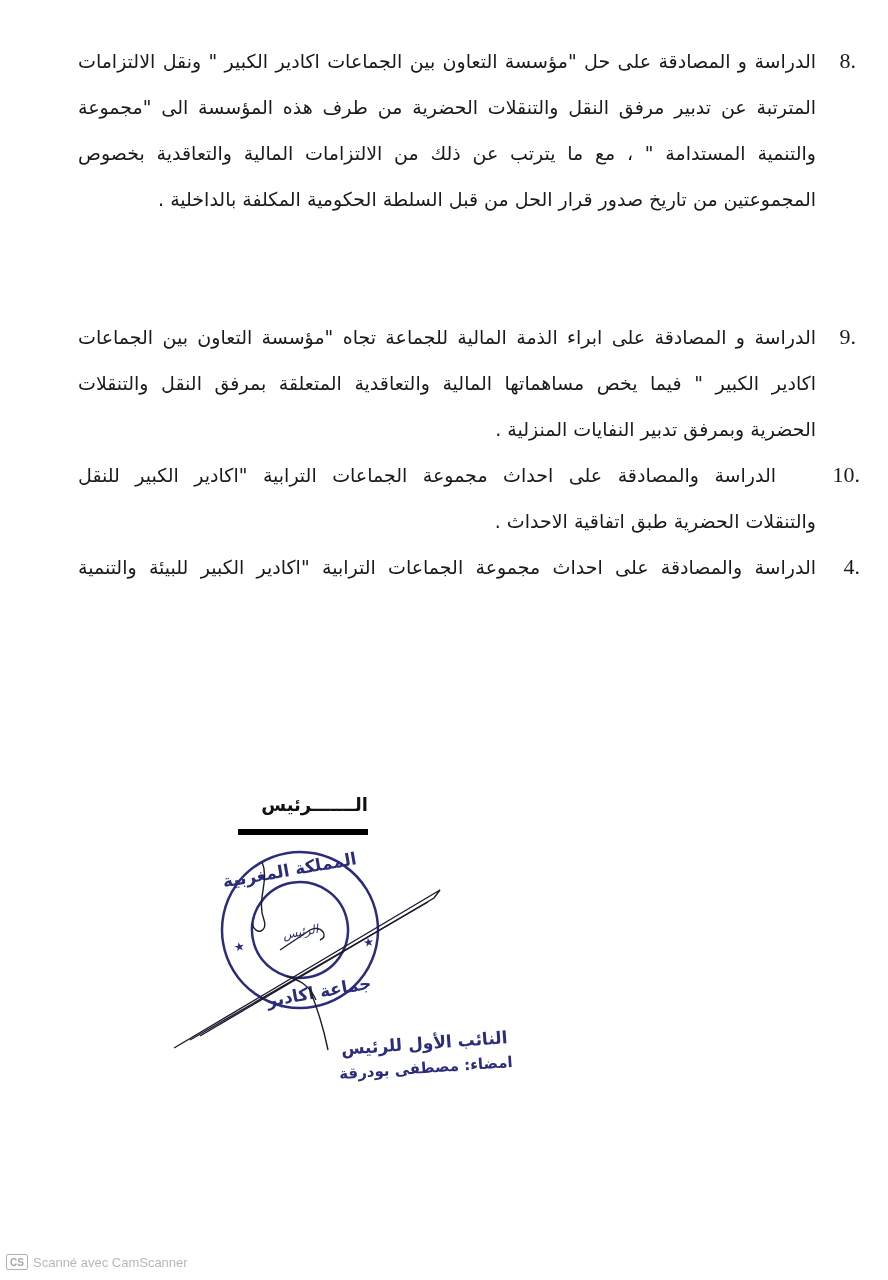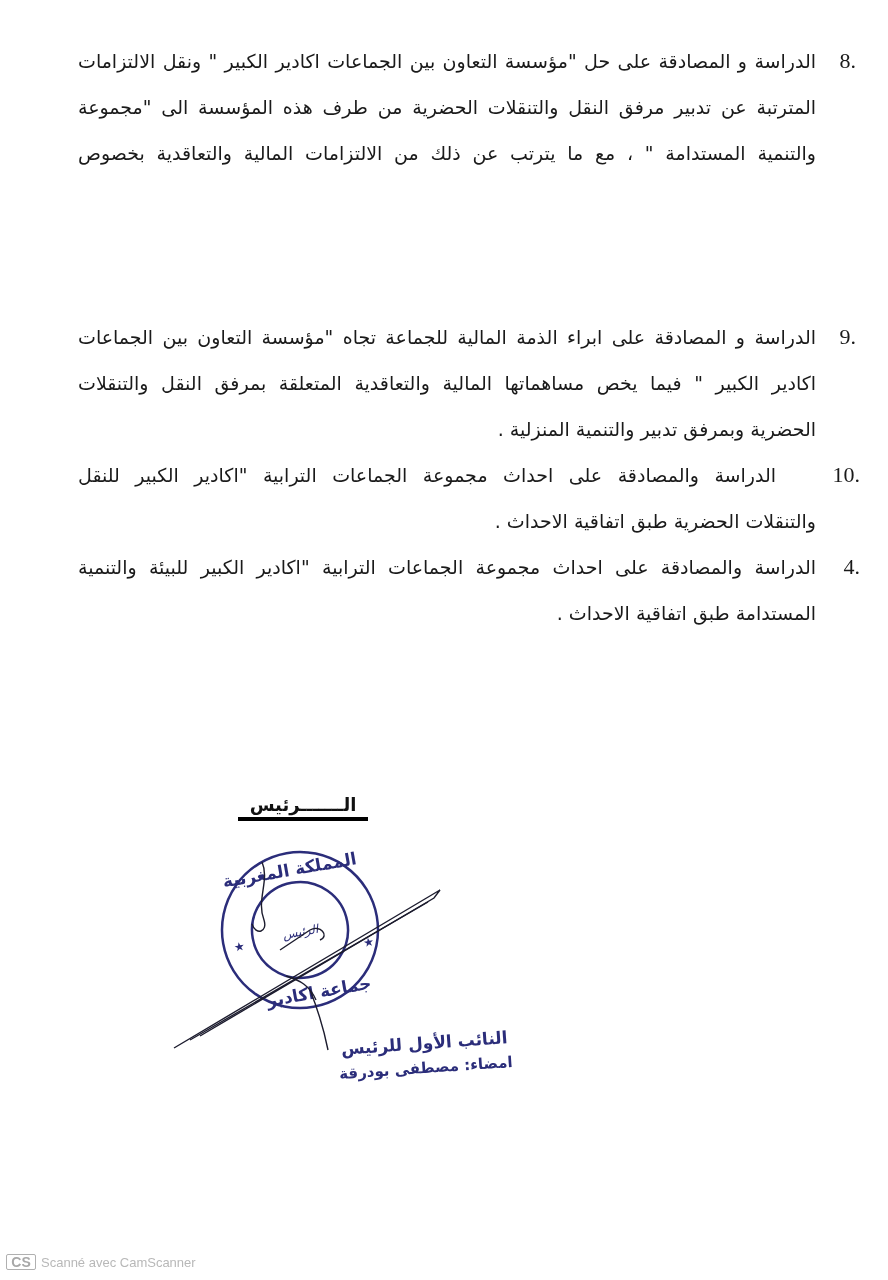--- a/index.html
+++ b/index.html
@@ -58,26 +58,25 @@
       text-align: right;
       text-align-last: right;
     }
     .item10 .line.first { padding-right: 40px; }
 
     .signature-title {
       position: absolute;
       left: 238px;
       top: 794px;
       width: 130px;
-      text-align: center;
       font-size: 18px;
       font-weight: bold;
       direction: rtl;
-      border-bottom: 4px solid #000000;
-      padding-bottom: 2px;
+      border-bottom: 6px solid #000000;
+      padding-bottom: 14px;
       letter-spacing: 2px;
       color: #111;
     }
     .stamp {
       position: absolute;
       left: 160px;
       top: 840px;
       width: 300px;
       height: 220px;
     }
@@ -100,64 +99,64 @@
       left: 6px;
       top: 1254px;
       display: flex;
       align-items: center;
       gap: 5px;
       color: #b8b8b8;
       font-family: "Liberation Sans", sans-serif;
       font-size: 13px;
     }
     .cs-logo {
-      width: 30px;
+      width: 22px;
       height: 16px;
       border: 1.5px solid #b0b0b0;
       border-radius: 2px;
-      font-size: 14px;
+      font-size: 10px;
       font-weight: bold;
       display: flex;
       align-items: center;
       justify-content: center;
       color: #a8a8a8;
       box-sizing: border-box;
     }
   </style>
 </head>
 <body>
 
 <div class="page">
 
   <div class="items">
 
     <div class="item" style="height:276px;">
       <span class="item-num">8.</span>
       <span class="line">الدراسة و المصادقة على حل "مؤسسة التعاون بين الجماعات اكادير الكبير " ونقل الالتزامات</span>
       <span class="line">المترتبة عن  تدبير مرفق النقل والتنقلات الحضرية من طرف  هذه المؤسسة الى "مجموعة</span>
       <span class="line">والتنمية المستدامة " ، مع ما يترتب عن ذلك من الالتزامات المالية والتعاقدية بخصوص</span>
+      <span class="line last">المجموعتين من تاريخ صدور قرار الحل من قبل السلطة الحكومية المكلفة بالداخلية .</span>
     </div>
 
     <div class="item" style="height:138px;">
       <span class="item-num">9.</span>
       <span class="line">الدراسة و المصادقة على ابراء الذمة المالية للجماعة تجاه "مؤسسة التعاون بين الجماعات</span>
       <span class="line">اكادير الكبير " فيما يخص مساهماتها المالية والتعاقدية المتعلقة بمرفق النقل والتنقلات</span>
-      <span class="line last">الحضرية وبمرفق تدبير والتنمية المنزلية .</span>
+      <span class="line last">الحضرية وبمرفق تدبير النفايات المنزلية .</span>
     </div>
 
     <div class="item item10" style="height:92px;">
       <span class="item-num wide">10.</span>
       <span class="line first">الدراسة والمصادقة على احداث مجموعة الجماعات الترابية "اكادير الكبير للنقل</span>
       <span class="line last">والتنقلات الحضرية طبق اتفاقية الاحداث .</span>
     </div>
 
     <div class="item" style="height:92px;">
       <span class="item-num wide">4.</span>
       <span class="line">الدراسة والمصادقة على احداث مجموعة الجماعات الترابية "اكادير الكبير للبيئة والتنمية</span>
-      <span class="line last">المستدامة طبق اتفاقية الاحداث .</span>
     </div>
   </div>
 
   <div class="signature-title">الـــــــرئيس</div>
 
   <svg class="stamp" viewBox="0 0 300 220">
     <defs>
       <path id="outerArc" d="M 110 110 m -58 0 a 58 58 0 1 1 116 0"></path>
       <path id="bottomArc" d="M 110 110 m -56 0 a 56 56 0 0 0 112 0"></path>
     </defs>

